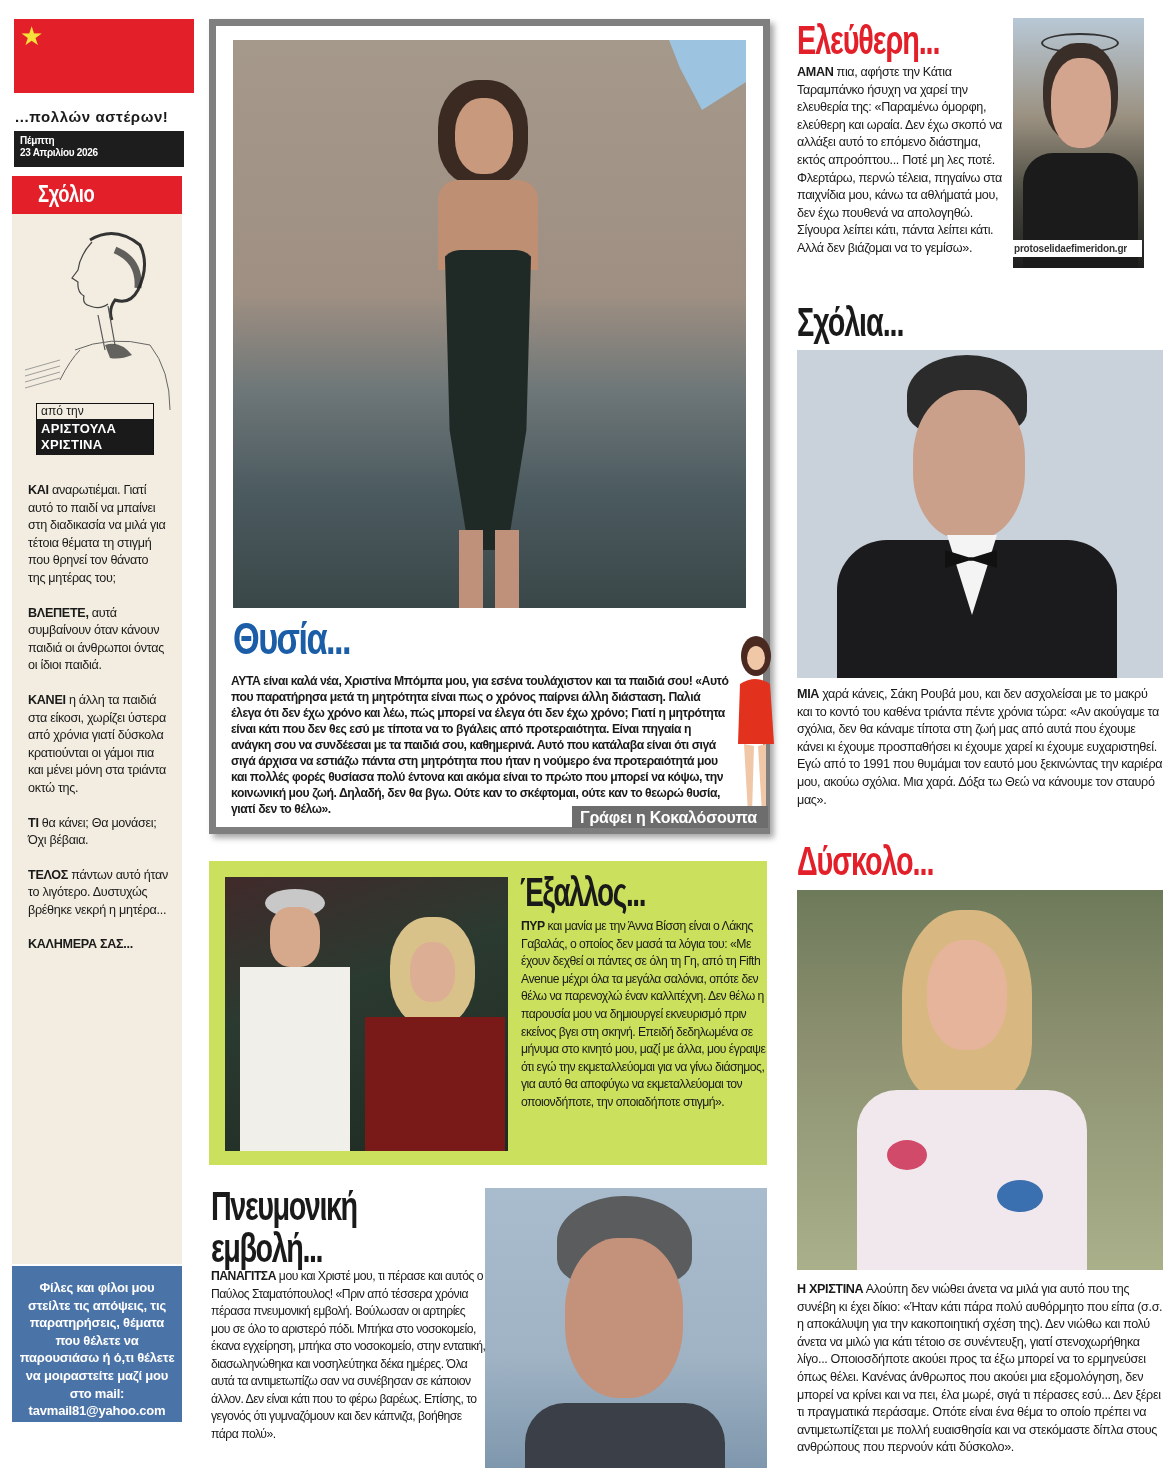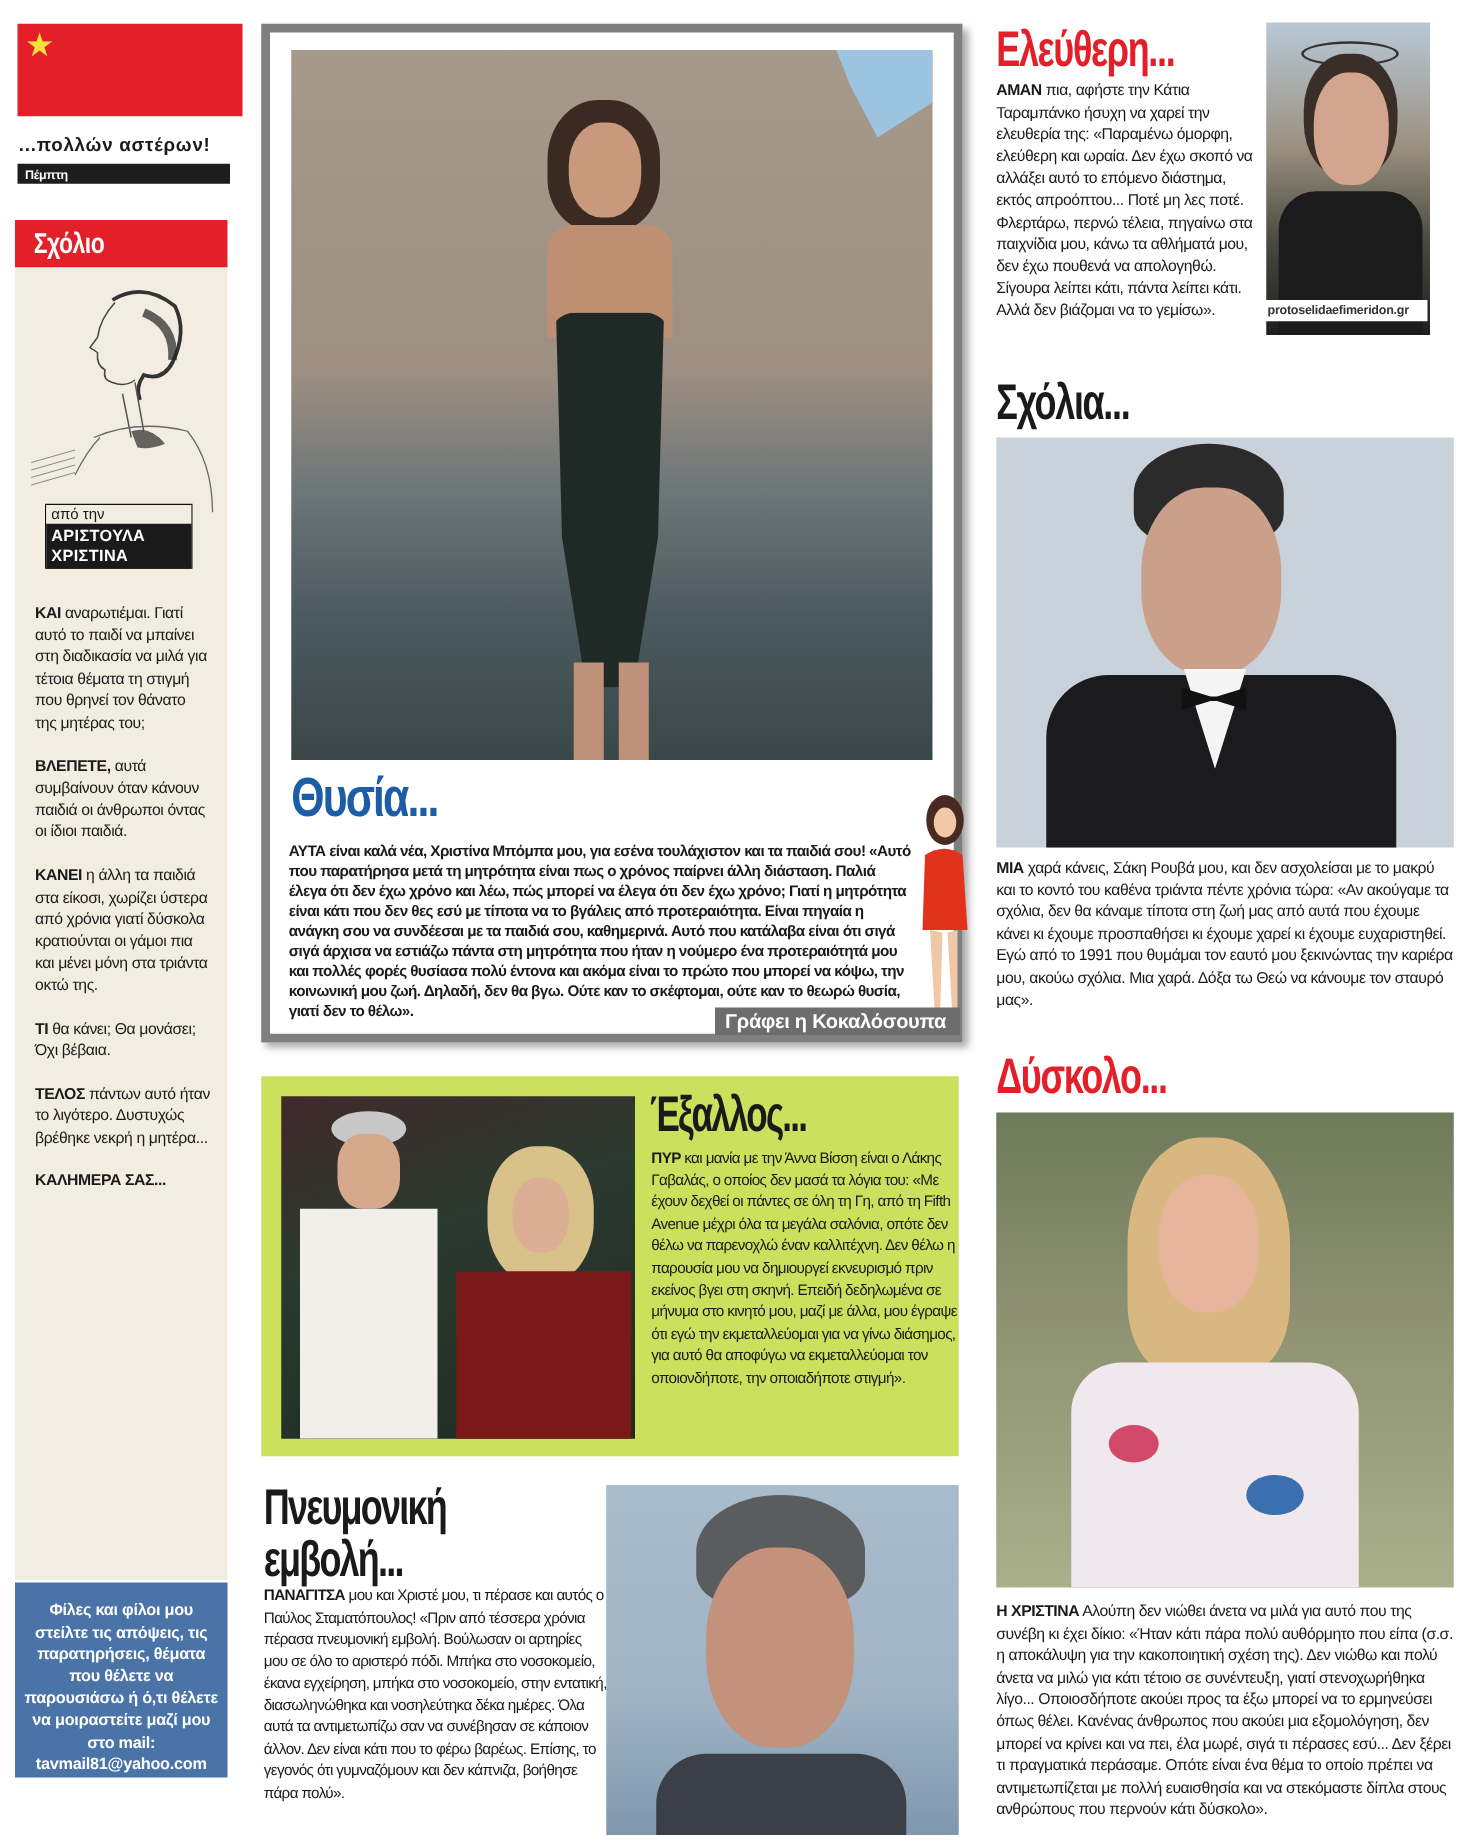--- a/index.html
+++ b/index.html
@@ -6,22 +6,22 @@
   html, body { width: 1175px; height: 1474px; background: #fff; overflow: hidden; }
   body { position: relative; font-family: "Liberation Sans", sans-serif; color: #1a1a1a; }
   .abs { position: absolute; }
   .photo { position: absolute; overflow: hidden; }
 
   
   #logo { left: 14px; top: 19px; width: 180px; height: 74px; background: #e3202a; }
   #logo .star { position: absolute; left: 6px; top: 4px; color: #f6e03a; font-size: 26px; line-height: 26px; }
   #logo .word { position: absolute; left: 20px; top: -4px; color: #fff; font-size: 70px; font-style: italic; font-weight: bold; letter-spacing: -3px; line-height: 82px; font-family: "Liberation Sans", sans-serif; }
   #tagline { left: 15px; top: 108px; font-size: 15px; font-weight: bold; letter-spacing: 0.6px; }
-  #datebar { left: 14px; top: 131px; width: 170px; height: 16px; background: #1d1d1d; color: #fff; font-size: 10px; font-weight: bold; line-height: 12px; padding: 4px 6px; letter-spacing: -0.3px; }
-  #schol-head { left: 12px; top: 176px; width: 170px; height: 38px; background: #e3202a; color: #fff; font-size: 23px; font-weight: bold; padding: 5px 15px; letter-spacing: -0.5px; }
+  #datebar { left: 14px; top: 131px; width: 170px; height: 36px; background: #1d1d1d; color: #fff; font-size: 10px; font-weight: bold; line-height: 12px; padding: 4px 6px; letter-spacing: -0.3px; }
+  #schol-head { left: 12px; top: 176px; width: 170px; height: 38px; background: #e3202a; color: #fff; font-size: 23px; font-weight: bold; padding: 5px 26px; letter-spacing: -0.5px; }
   #left-bg { left: 12px; top: 214px; width: 170px; height: 1050px; background: #f2ede0; }
   #sketch { left: 20px; top: 220px; width: 155px; height: 190px; }
   #byline { left: 36px; top: 403px; width: 118px; height: 52px; border: 1.5px solid #111; }
   #byline .apo { height: 15px; background: #f2ede0; font-size: 12px; padding-left: 4px; line-height: 15px; }
   #byline .name { background: #1a1a1a; color: #fff; font-size: 13px; font-weight: bold; line-height: 16px; padding: 2px 4px; letter-spacing: 0.3px; }
   #left-text { left: 28px; top: 482px; width: 140px; }
   #left-text p { font-size: 12.6px; line-height: 17.6px; margin-bottom: 17px; letter-spacing: -0.3px; }
   #mailbox { left: 12px; top: 1266px; width: 170px; height: 156px; background: #4a73a7; color: #fff; text-align: center; font-weight: bold; font-size: 13px; line-height: 17.6px; padding: 13px 6px; letter-spacing: -0.2px; }
 
   

